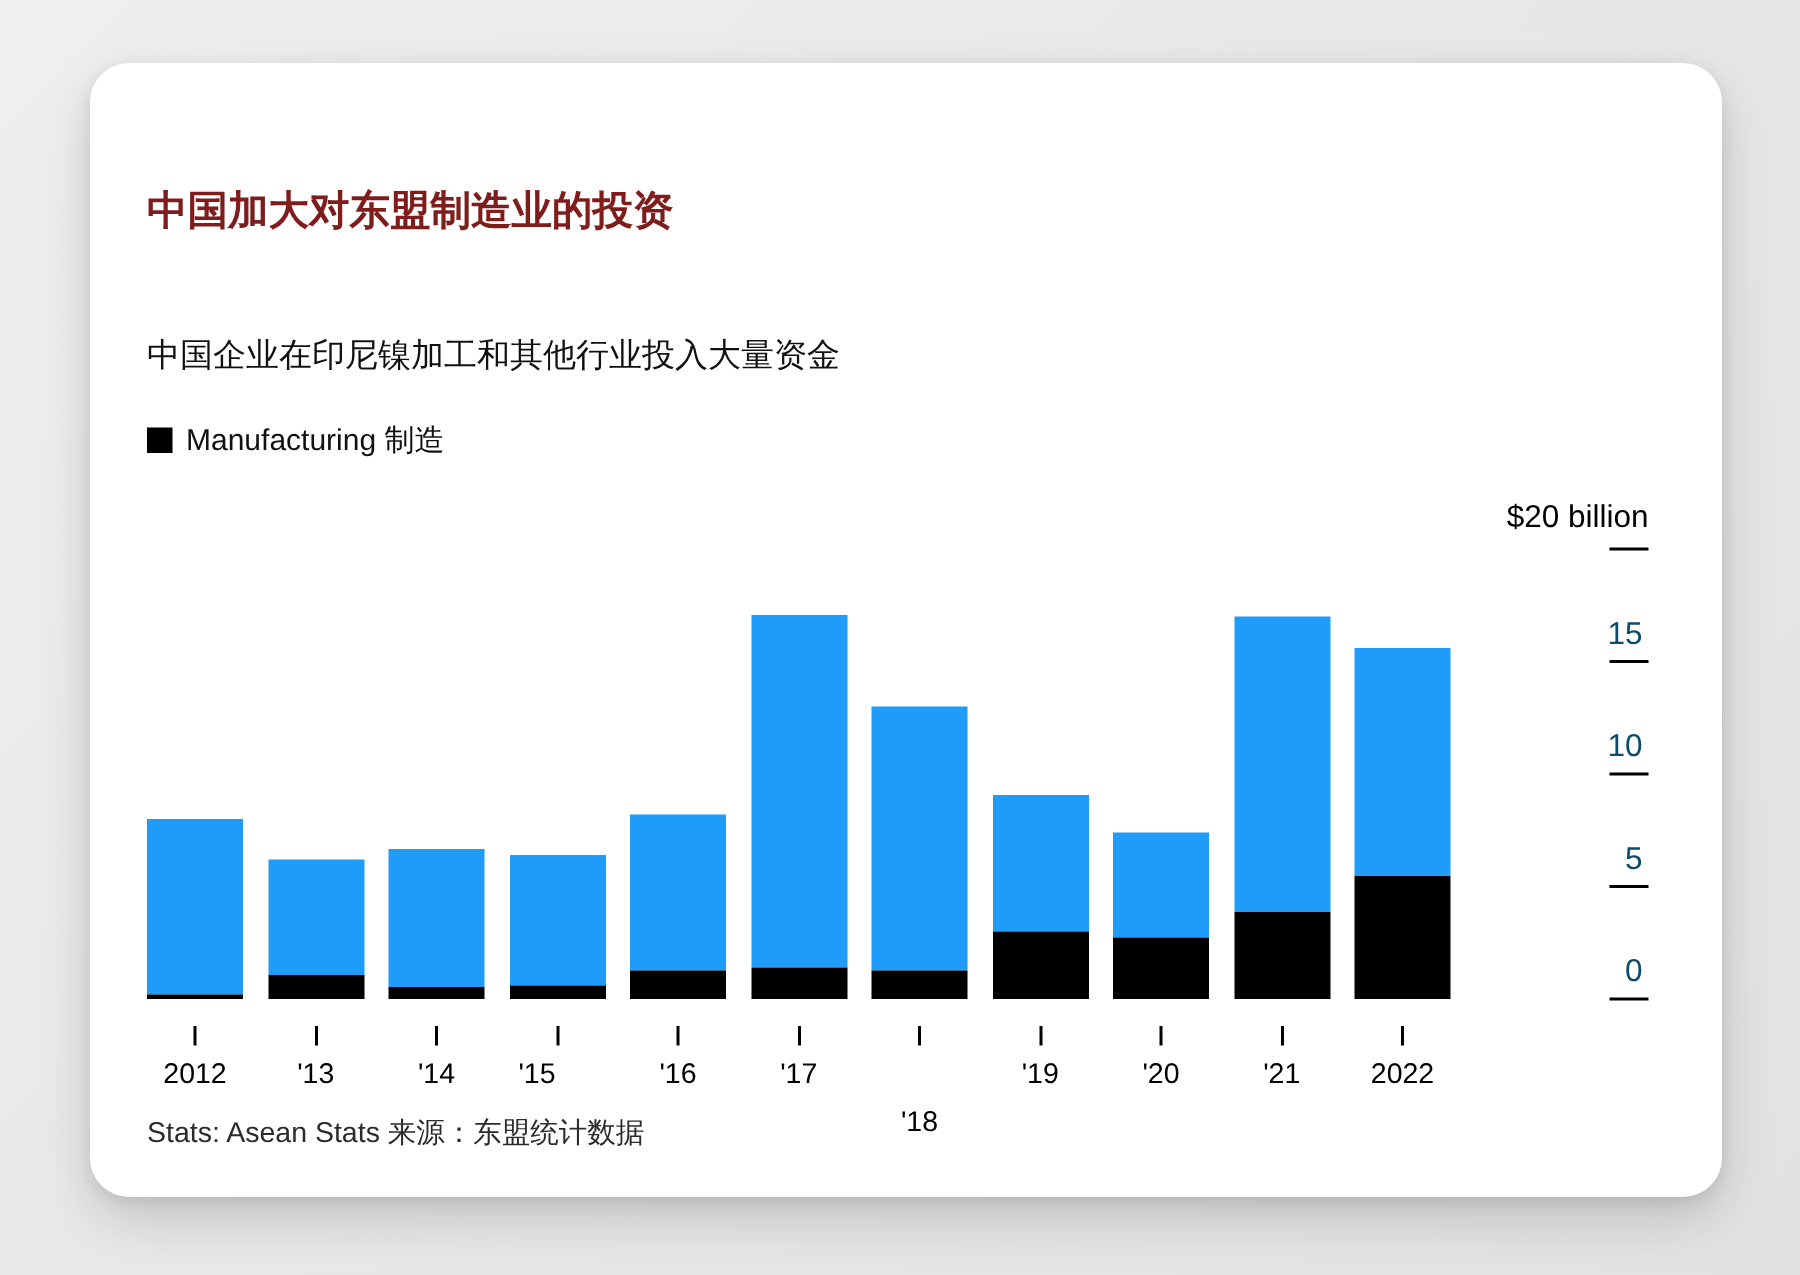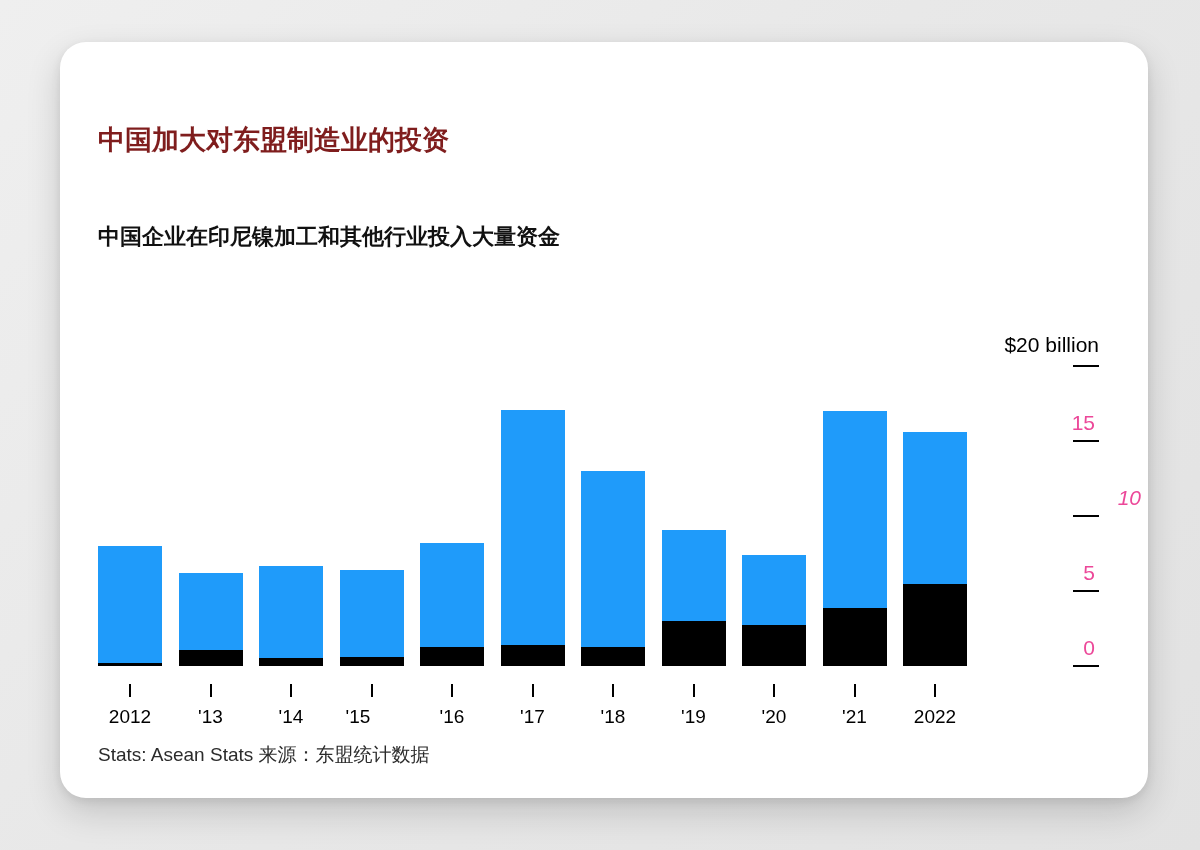--- a/index.html
+++ b/index.html
@@ -56,21 +56,21 @@
     font-size: 23px;
     font-weight: 400;
     color: #111111;
     white-space: nowrap;
   }
   #subhead-zh {
     position: absolute;
     left: 38px;
     top: 180px;
     font-size: 22px;
-    font-weight: 700;
+    font-weight: 400;
     color: #111111;
     white-space: nowrap;
   }
 
   
   #legend {
     position: absolute;
     left: 38px;
     top: 238px;
     display: flex;
@@ -121,21 +121,21 @@
 
   .ytick {
     position: absolute;
     width: 26px;
     height: 2px;
     background: #000000;
   }
   .ylabel {
     position: absolute;
     font-size: 21px;
-    color: #ec4899;
+    color: #0c4a6e;
     text-align: right;
     white-space: nowrap;
   }
   #axis-unit {
     position: absolute;
     font-size: 21px;
     color: #000000;
     white-space: nowrap;
     text-align: right;
   }
@@ -152,20 +152,24 @@
 </style>
 </head>
 <body>
 
 <div id="card">
 
   <div id="headline-zh">中国加大对东盟制造业的投资</div>
   <div id="subhead-zh">中国企业在印尼镍加工和其他行业投入大量资金</div>
 
   <div id="legend">
+      <div class="legend-item">
+        <span class="legend-swatch" style="background: rgb(0, 0, 0);"></span>
+        <span>Manufacturing 制造</span>
+      </div>
     </div>
 
   <div id="plot">
       <div class="bar-col" style="left: 38px; width: 64px; bottom: 132px; height: 120px;">
         <div class="seg-other" style="background: rgb(31, 155, 250); bottom: 3px; height: 117px;"></div>
         <div class="seg-manu" style="background: rgb(0, 0, 0); bottom: 0px; height: 3px;"></div>
       </div>
       <div class="xtick" style="left: 69px; top: 642px;"></div>
       <div class="xlabel" style="left: 20px; top: 664px; width: 100px;">2012</div>
       <div class="bar-col" style="left: 118.5px; width: 64px; bottom: 132px; height: 93px;">
@@ -196,21 +200,21 @@
         <div class="seg-other" style="background: rgb(31, 155, 250); bottom: 21px; height: 235.5px;"></div>
         <div class="seg-manu" style="background: rgb(0, 0, 0); bottom: 0px; height: 21px;"></div>
       </div>
       <div class="xtick" style="left: 471.5px; top: 642px;"></div>
       <div class="xlabel" style="left: 422.5px; top: 664px; width: 100px;">'17</div>
       <div class="bar-col" style="left: 521px; width: 64px; bottom: 132px; height: 195px;">
         <div class="seg-other" style="background: rgb(31, 155, 250); bottom: 18.75px; height: 176.25px;"></div>
         <div class="seg-manu" style="background: rgb(0, 0, 0); bottom: 0px; height: 18.75px;"></div>
       </div>
       <div class="xtick" style="left: 552px; top: 642px;"></div>
-      <div class="xlabel" style="left: 503px; top: 664px; width: 100px;">'18</div>
+      <div class="xlabel" style="left: 503px; top: 696px; width: 100px;">'18</div>
       <div class="bar-col" style="left: 601.5px; width: 64px; bottom: 132px; height: 136.5px;">
         <div class="seg-other" style="background: rgb(31, 155, 250); bottom: 45px; height: 91.5px;"></div>
         <div class="seg-manu" style="background: rgb(0, 0, 0); bottom: 0px; height: 45px;"></div>
       </div>
       <div class="xtick" style="left: 632.5px; top: 642px;"></div>
       <div class="xlabel" style="left: 583.5px; top: 664px; width: 100px;">'19</div>
       <div class="bar-col" style="left: 682px; width: 64px; bottom: 132px; height: 111px;">
         <div class="seg-other" style="background: rgb(31, 155, 250); bottom: 41.25px; height: 69.75px;"></div>
         <div class="seg-manu" style="background: rgb(0, 0, 0); bottom: 0px; height: 41.25px;"></div>
       </div>
@@ -226,21 +230,21 @@
         <div class="seg-other" style="background: rgb(31, 155, 250); bottom: 82.5px; height: 151.5px;"></div>
         <div class="seg-manu" style="background: rgb(0, 0, 0); bottom: 0px; height: 82.5px;"></div>
       </div>
       <div class="xtick" style="left: 874px; top: 642px;"></div>
       <div class="xlabel" style="left: 825px; top: 664px; width: 100px;">2022</div>
       <div class="ytick" style="left: 1013px; top: 623px;"></div>
       <div class="ylabel" style="left: 953px; width: 82px; top: 594px;">0</div>
       <div class="ytick" style="left: 1013px; top: 548px;"></div>
       <div class="ylabel" style="left: 953px; width: 82px; top: 519px;">5</div>
       <div class="ytick" style="left: 1013px; top: 473px;"></div>
-      <div class="ylabel" style="left: 999px; width: 82px; top: 444px; font-style: italic;">10</div>
+      <div class="ylabel" style="left: 953px; width: 82px; top: 444px;">10</div>
       <div class="ytick" style="left: 1013px; top: 398px;"></div>
       <div class="ylabel" style="left: 953px; width: 82px; top: 369px;">15</div>
       <div class="ytick" style="left: 1013px; top: 323px;"></div>
       <div id="axis-unit" style="left: 813px; width: 226px; top: 291px;">$20 billion</div>
     </div>
 
   <div id="source">Stats: Asean Stats 来源：东盟统计数据</div>
 
 </div>
 

